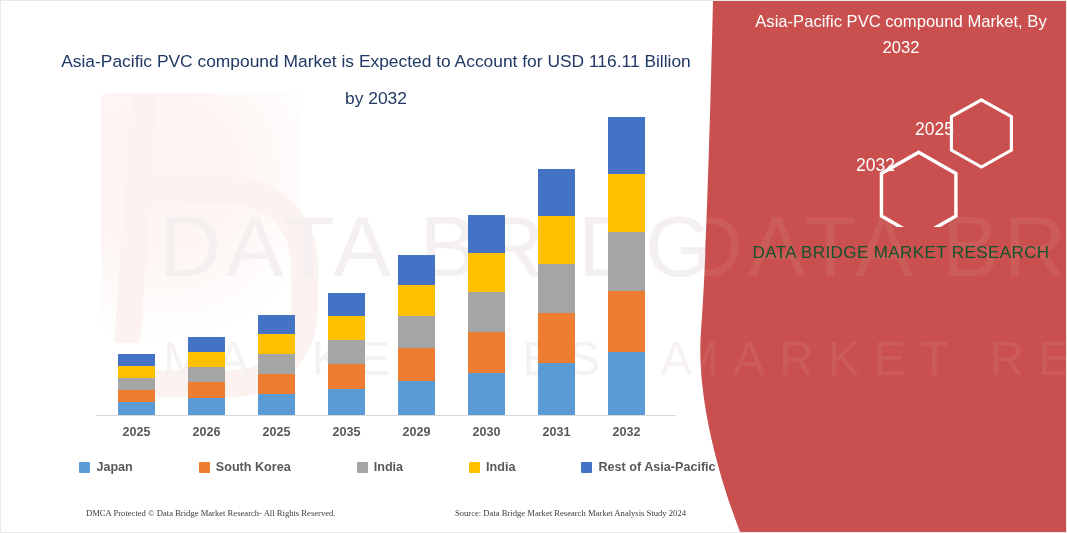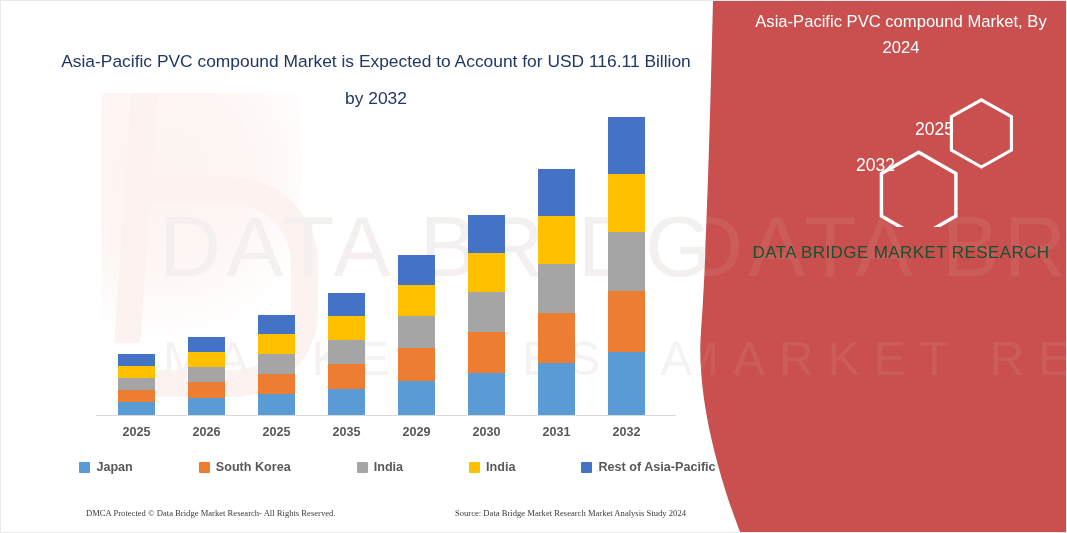--- a/index.html
+++ b/index.html
@@ -337,21 +337,21 @@
   </div>
 
   <div class="red-panel">
     <svg class="redbg" viewBox="0 0 379 533" preserveAspectRatio="none">
       <path id="redshape" d="M 24 0 L 379 0 L 379 533 L 52 533 C 52 533 5 420 12 330 C 19 240 24 0 24 0 Z" fill="#C9504E"></path>
     </svg>
     <div class="red-inner">
       <div class="red-wm">DATA BRIDGE</div>
       <div class="red-wm2">MARKET RESEARCH</div>
 
-      <div class="red-title">Asia-Pacific PVC compound Market, By 2024</div>
+      <div class="red-title">Asia-Pacific PVC compound Market, By 2032</div>
 
       <div class="hexes">
         <svg width="200" height="130" viewBox="0 0 200 130">
           <polygon points="99,28 127,44 127,76 99,92 71,76 71,44" fill="none" stroke="#ffffff" stroke-width="2.6" transform="translate(-42,18) scale(1.33)"></polygon>
           <polygon points="147,4 172,18 172,46 147,60 122,46 122,18" fill="none" stroke="#ffffff" stroke-width="2.6" transform="translate(-24,-2) scale(1.20)"></polygon>
         </svg>
         <span class="hex-label a">2032</span>
         <span class="hex-label b">2025</span>
       </div>
 

